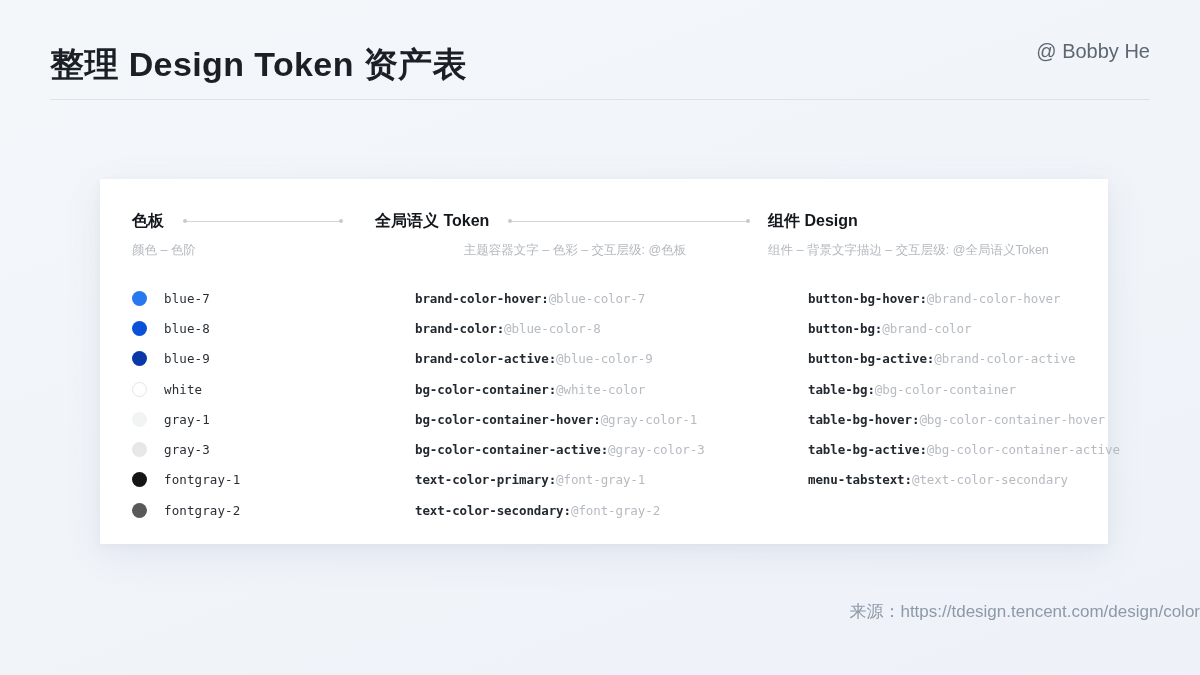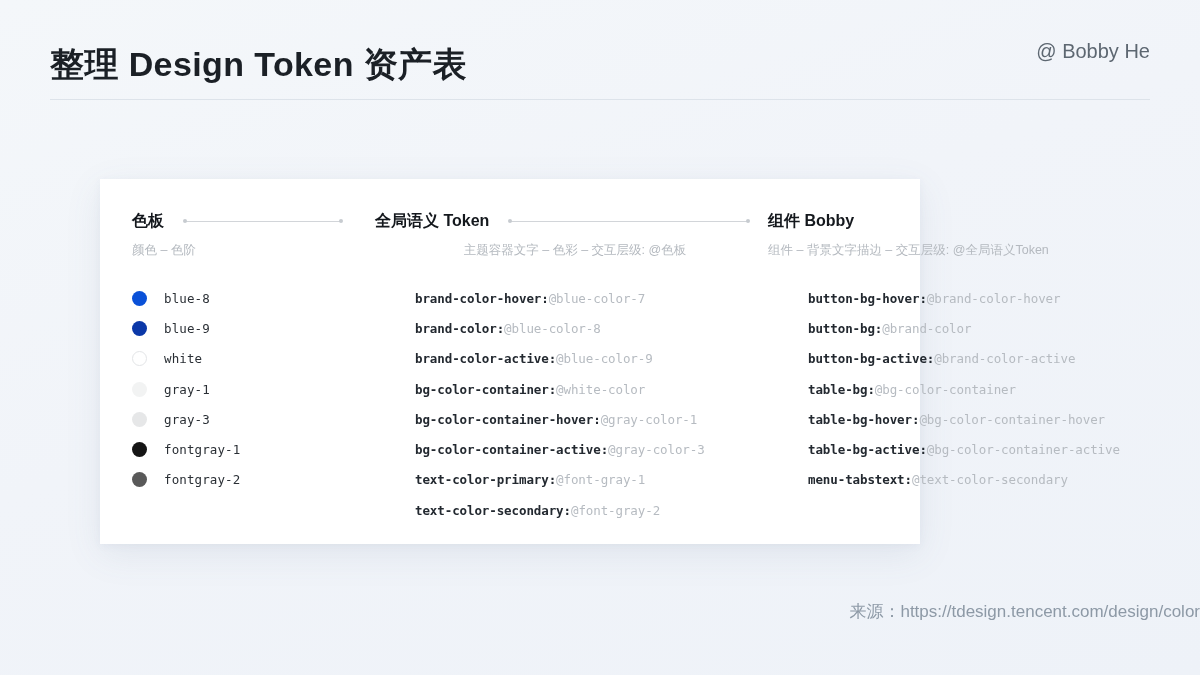--- a/index.html
+++ b/index.html
@@ -56,21 +56,21 @@
     width: 1100px;
     height: 1px;
     background: #dde3ea;
   }
 
   
   .card {
     position: absolute;
     left: 100px;
     top: 179px;
-    width: 820px;
+    width: 1008px;
     height: 365px;
     background: #ffffff;
     box-shadow: 0 10px 34px rgba(86, 106, 134, 0.10),
                 0 2px 8px rgba(86, 106, 134, 0.05);
     text-decoration: underline;
   }
 
   .columns {
     position: absolute;
     inset: 0;
@@ -208,20 +208,24 @@
 
     <div class="column col-1">
       <div class="col-head">
         <div class="col-title">色板</div>
         <div class="connector c1"></div>
       </div>
       <div class="col-sub">颜色 – 色阶</div>
       <div class="rows">
 
         <div class="swatch-row">
+          <span class="swatch" style="background:#2878f0"></span>
+          <span class="swatch-label">blue-7</span>
+        </div>
+        <div class="swatch-row">
           <span class="swatch" style="background:#0a51d8"></span>
           <span class="swatch-label">blue-8</span>
         </div>
         <div class="swatch-row">
           <span class="swatch" style="background:#0b38a8"></span>
           <span class="swatch-label">blue-9</span>
         </div>
         <div class="swatch-row">
           <span class="swatch" style="background:#ffffff;border:1px solid #e3e5e7"></span>
           <span class="swatch-label">white</span>
@@ -285,21 +289,21 @@
         <div class="token-row">
           <span class="token-name">text-color-secondary:</span>
           <span class="token-ref">@font-gray-2</span>
         </div>
 
       </div>
     </div>
 
     <div class="column col-3">
       <div class="col-head">
-        <div class="col-title">组件 Bobby</div>
+        <div class="col-title">组件 Design</div>
       </div>
       <div class="col-sub">组件 – 背景文字描边 – 交互层级: @全局语义Token</div>
       <div class="rows">
 
         <div class="token-row">
           <span class="token-name">button-bg-hover:</span>
           <span class="token-ref">@brand-color-hover</span>
         </div>
         <div class="token-row">
           <span class="token-name">button-bg:</span>

